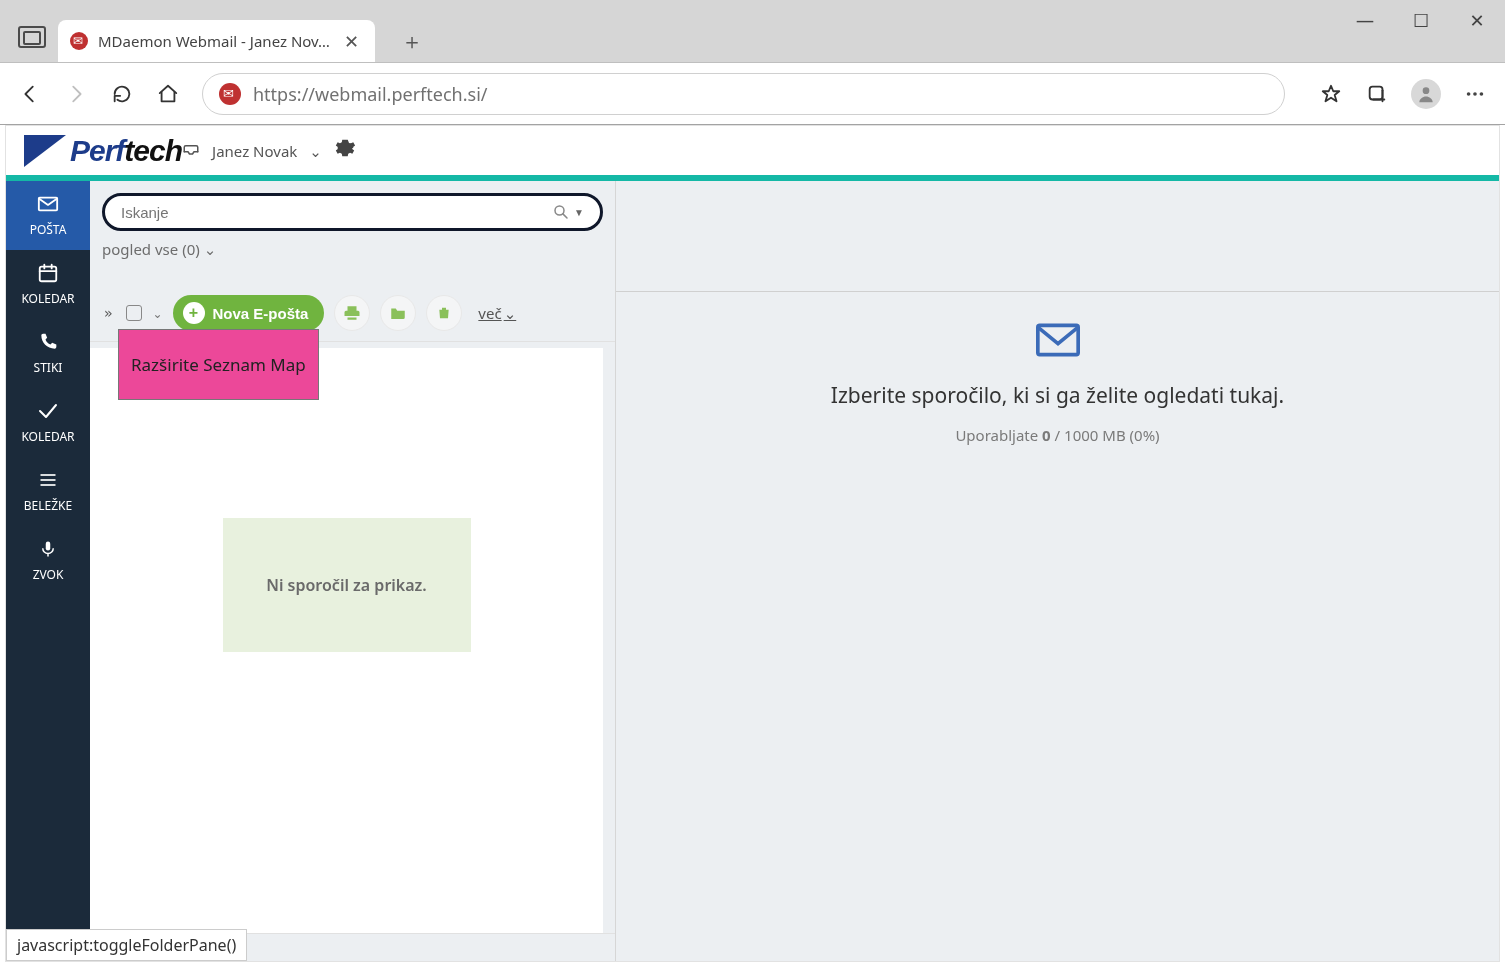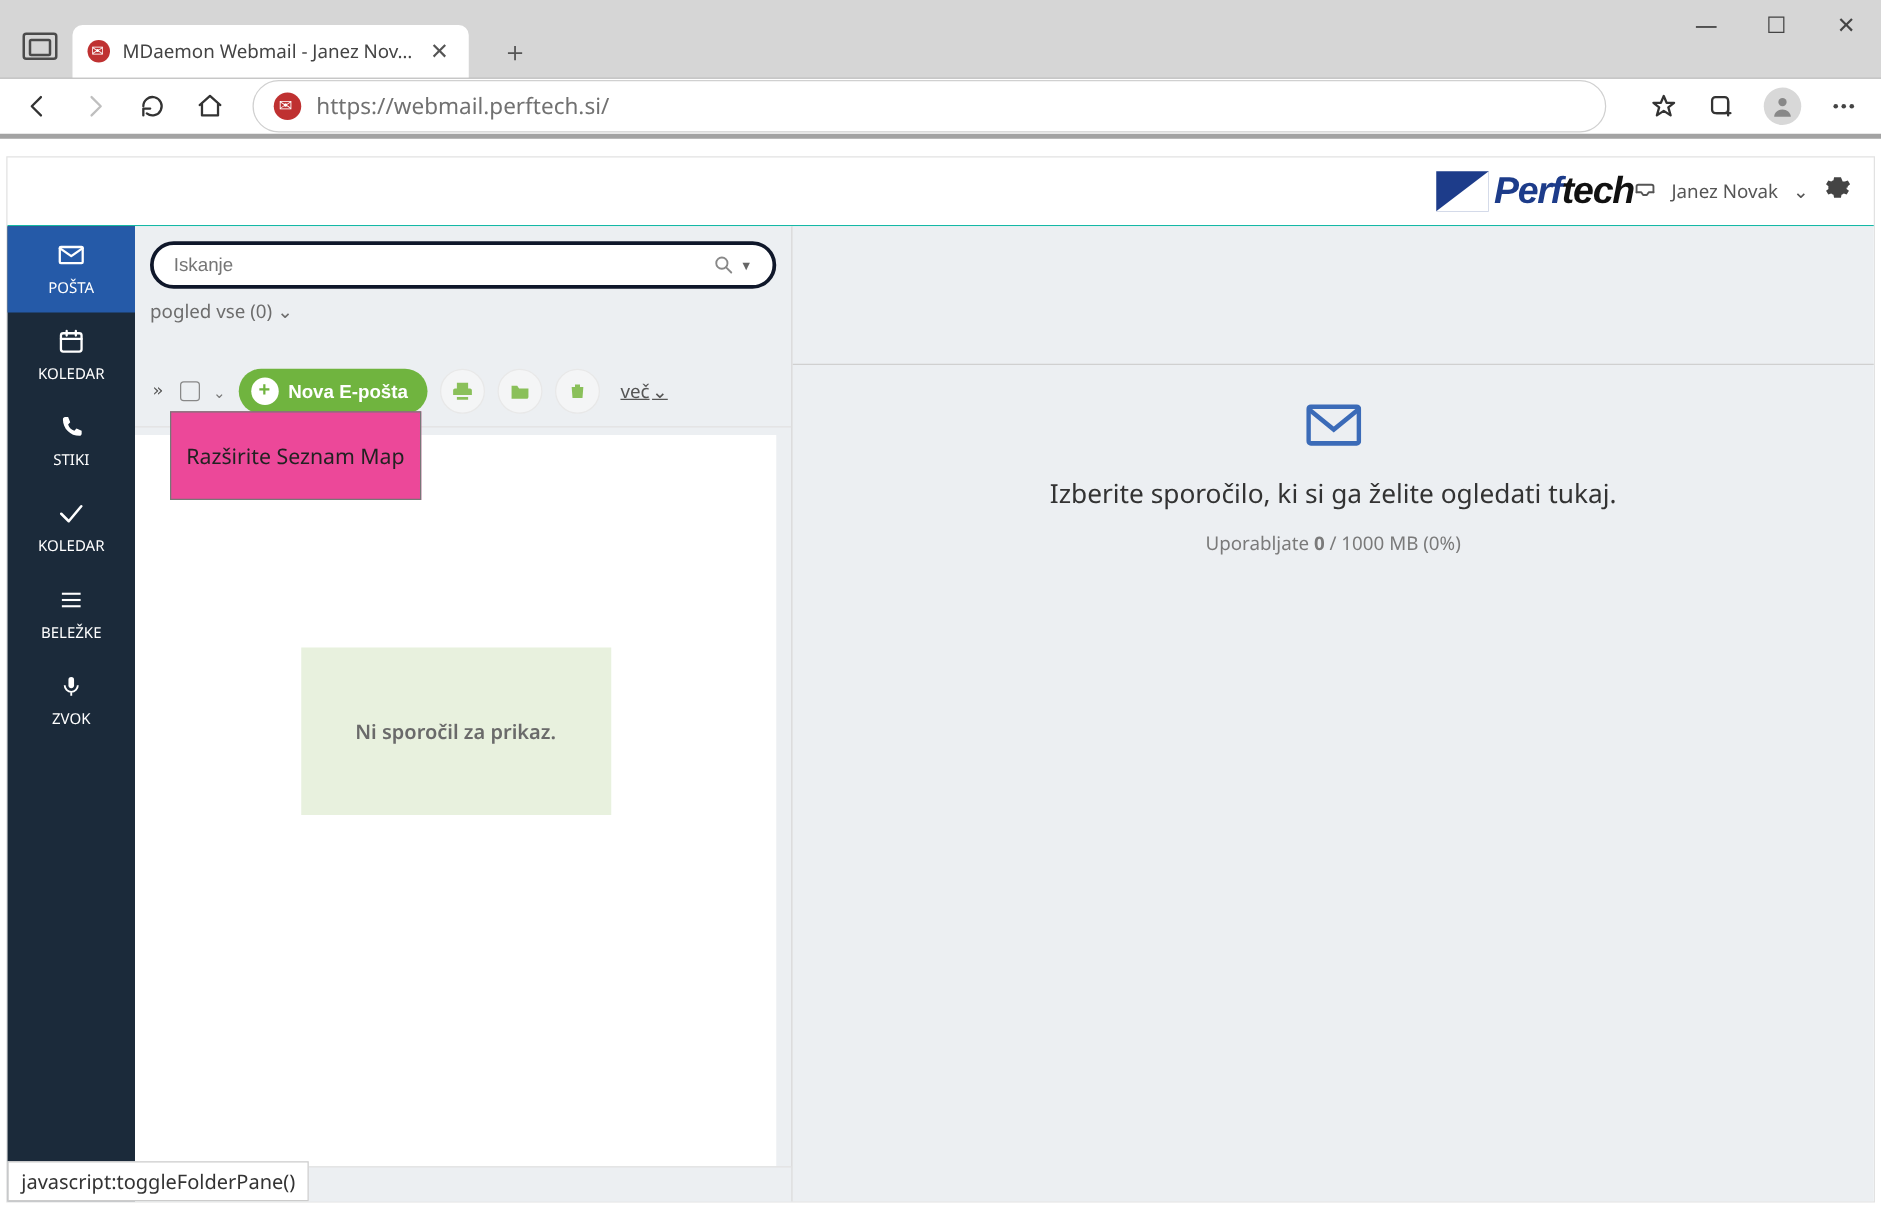--- a/index.html
+++ b/index.html
@@ -12,45 +12,45 @@
   .win-icon::before { content:""; position:absolute; left:3px; top:3px; width:14px; height:10px; border:2px solid #4b4b4b; border-radius:2px; }
   .tab { background:#fff; border-radius: 8px 8px 0 0; height: 42px; display:flex; align-items:center; padding:0 12px; gap:10px; min-width: 300px; max-width: 340px; margin-right:16px; }
   .tab .favicon { width:18px; height:18px; background:#bf3131; border-radius:50%; position:relative; }
   .tab .favicon::after{ content:"✉"; color:#fff; font-size:12px; position:absolute; left:3px; top:0; }
   .tab .title { flex:1; color:#444; font-size:15px; white-space:nowrap; overflow:hidden; text-overflow:ellipsis; }
   .tab .close { font-size:18px; color:#555; padding:0 4px; cursor:pointer; }
   .newtab { width:42px; height:42px; display:flex; align-items:center; justify-content:center; font-size:22px; color:#555; cursor:pointer; }
   .win-controls { position:absolute; right:0; top:0; display:flex; height:40px; }
   .win-controls > div { width:56px; display:flex; align-items:center; justify-content:center; font-size:18px; color:#444; cursor:pointer; }
 
-  .addr { height:48px; background:#fff; border-bottom:4px solid #a3a3a3; display:flex; align-items:center; padding:0 18px; gap:22px; }
+  .addr { height:62px; background:#fff; border-bottom:1px solid #a3a3a3; display:flex; align-items:center; padding:0 18px; gap:22px; }
   .nav-ico { width:24px; height:24px; display:flex; align-items:center; justify-content:center; color:#333; }
   .nav-ico.disabled { color:#bfbfbf; }
   .nav-ico svg { width:22px; height:22px; }
   .urlbox { flex:1; background:#fff; border:1px solid #d0d0d0; border-radius:22px; height:42px; display:flex; align-items:center; padding:0 16px; gap:12px; font-size:18px; color:#717171; }
   .urlbox .favicon2 { width:22px; height:22px; background:#bf3131; border-radius:50%; position:relative; }
   .urlbox .favicon2::after{ content:"✉"; color:#fff; font-size:13px; position:absolute; left:4px; top:1px; }
   .right-nav { display:flex; gap:22px; align-items:center; padding-left:12px; }
   .avatar { width:30px; height:30px; background:#d8d8d8; border-radius:50%; display:flex; align-items:center; justify-content:center; }
   .avatar svg{ width:20px; height:20px; fill:#888; }
   .more svg{ width:22px; height:22px; }
 
   
   .app { position:absolute; left:5px; right:5px; top:125px; bottom:5px; background:#fff; display:flex; flex-direction:column; border:1px solid #e2e2e2; }
-  .topbar { height:55px; border-bottom:1px solid #14b8a6; display:flex; align-items:center; padding:6px 18px; justify-content:flex-end; }
+  .topbar { height:55px; border-bottom:6px solid #14b8a6; display:flex; align-items:center; padding:6px 18px; justify-content:flex-start; }
   .logo { display:flex; align-items:center; }
   .logo-sq { width:42px; height:32px; background:#1d3c8a; position:relative; margin-right:4px; }
   .logo-sq::after{ content:""; position:absolute; left:0; top:0; border-style:solid; border-width:0 0 32px 42px; border-color:transparent transparent #fff transparent;}
   .logo-text { font-weight:900; font-size:30px; letter-spacing:-1px; color:#1d3c8a; font-style:italic; font-family: Arial, sans-serif; }
   .logo-text .black { color:#111; }
   .user-area { display:flex; align-items:center; gap:12px; color:#555; font-size:15px; cursor:pointer; }
   .user-area .gear { font-size:20px; color:#555; }
 
   .body { flex:1; display:flex; min-height:0; }
-  .sidebar { width:102px; background:#1b2a3a; display:flex; flex-direction:column; }
+  .sidebar { width:84px; background:#1b2a3a; display:flex; flex-direction:column; }
   .sb-item { color:#fff; text-align:center; padding:10px 2px 12px; font-size:12px; cursor:pointer; }
   .sb-item.active { background:#255aa8; }
   .sb-item .sb-ico { height:26px; display:flex; align-items:center; justify-content:center; font-size:20px; margin-bottom:4px;}
   .sb-item .sb-label { }
 
   .middle { width:526px; background:#eceff2; border-right:1px solid #d6d6d6; display:flex; flex-direction:column; position:relative; }
   .searchwrap { padding:12px 12px 8px; }
   .searchbox { background:#fff; border-radius:22px; height:38px; display:flex; align-items:center; padding:0 16px; color:#888; font-size:15px; border:3px solid #0f172a; }
   .searchbox input { flex:1; border:none; outline:none; font-size:15px; color:#444; }
   .viewline { padding:0 12px 8px; color:#6d6d6d; font-size:15px; display:flex; align-items:center; gap:4px; cursor:pointer; }

